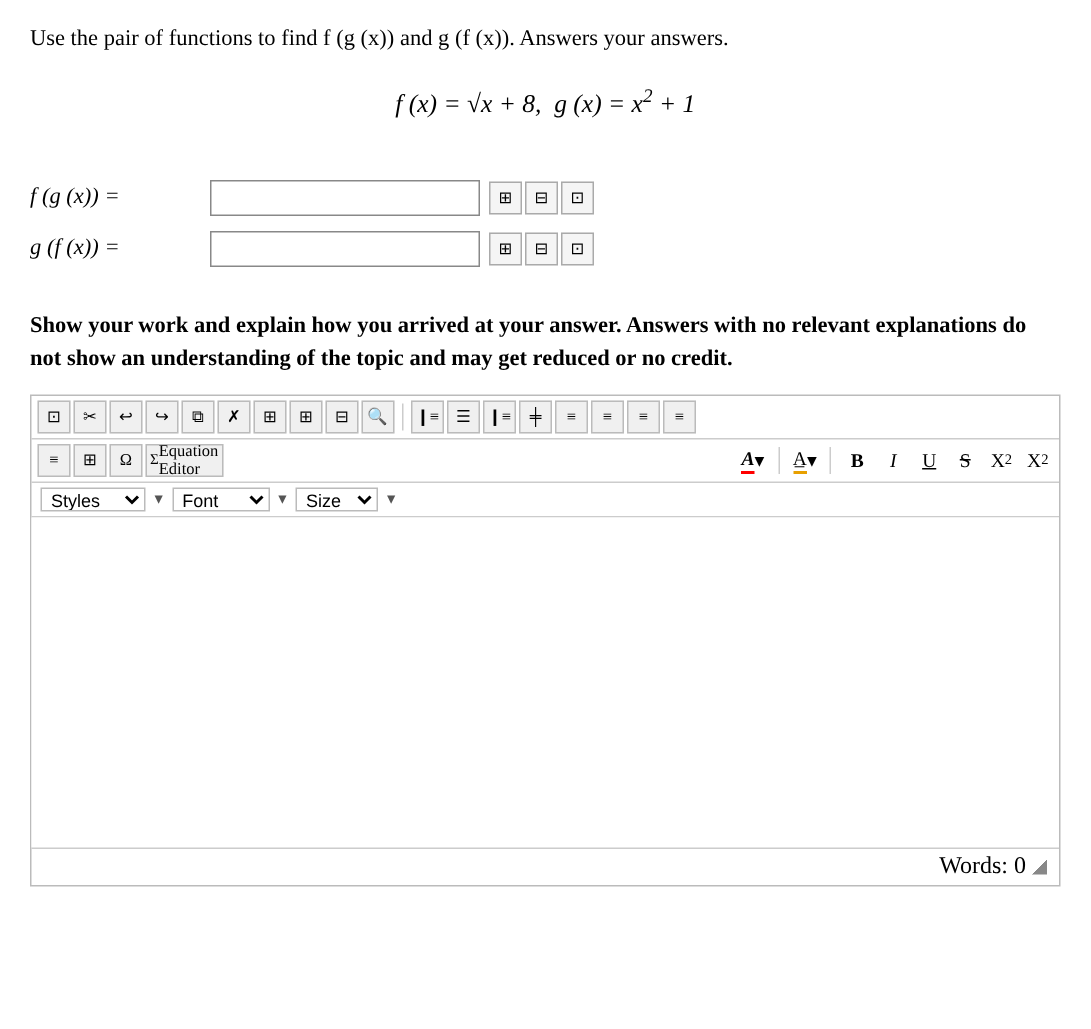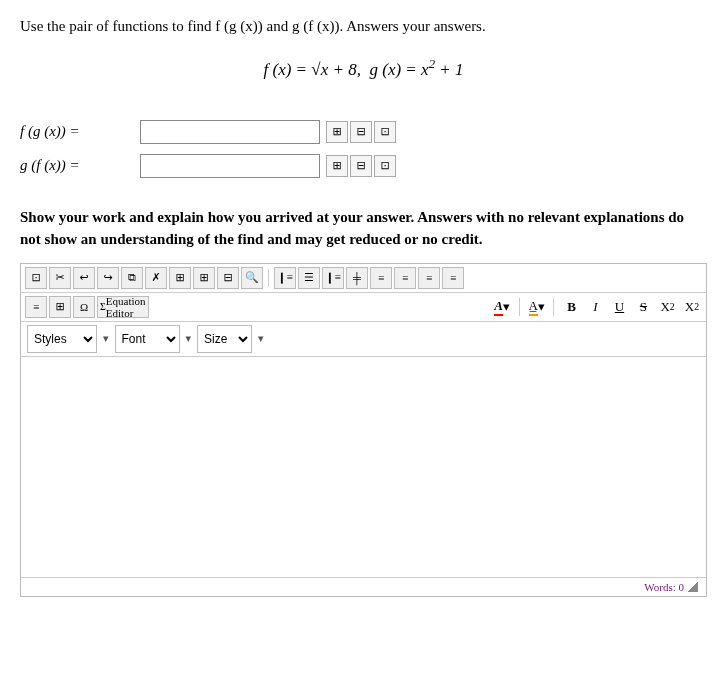--- a/index.html
+++ b/index.html
@@ -159,21 +159,21 @@
 
     .toolbar-row3 {
       display: flex;
       align-items: center;
       border-bottom: 1px solid #ccc;
       padding: 3px 6px;
       gap: 6px;
     }
 
     .style-select, .font-select, .size-select {
-      height: 28px;
+      height: 16px;
       border: 1px solid #bbb;
       background: #fff;
       font-size: 12px;
       cursor: pointer;
       padding: 0 2px;
     }
 
     .style-select { width: 70px; }
     .font-select { width: 65px; }
     .size-select { width: 55px; }
@@ -183,22 +183,22 @@
       background: #fff;
       padding: 8px;
     }
 
     .editor-footer {
       border-top: 1px solid #ccc;
       padding: 3px 8px;
       display: flex;
       justify-content: flex-end;
       align-items: center;
-      font-size: 11px;
-      color: #701a75;
+      font-size: 16px;
+      color: #000000;
     }
 
     .resize-handle {
       width: 10px;
       height: 10px;
       background: linear-gradient(135deg, transparent 50%, #888 50%);
       cursor: se-resize;
       margin-left: 4px;
     }
 
@@ -235,21 +235,21 @@
     <i>g</i> (<i>f</i> (<i>x</i>)) =
   </span>
   <input type="text" class="input-field" value="" style="">
   <div class="input-icons">
     <span class="icon-btn">⊞</span>
     <span class="icon-btn">⊟</span>
     <span class="icon-btn">⊡</span>
   </div>
 </div>
 
-<div class="show-work-text">Show your work and explain how you arrived at your answer. Answers with no relevant explanations do not show an understanding of the find and may get reduced or no credit.</div>
+<div class="show-work-text">Show your work and explain how you arrived at your answer. Answers with no relevant explanations do not show an understanding of the topic and may get reduced or no credit.</div>
 
 <div class="editor-container">
 
   <div class="toolbar-row1">
     <span class="tb-btn" title="Source">⊡</span>
     <span class="tb-btn" title="Cut">✂</span>
     <span class="tb-btn" title="Undo">↩</span>
     <span class="tb-btn" title="Redo">↪</span>
     <span class="tb-btn" title="Copy">⧉</span>
     <span class="tb-btn" title="Delete">✗</span>

